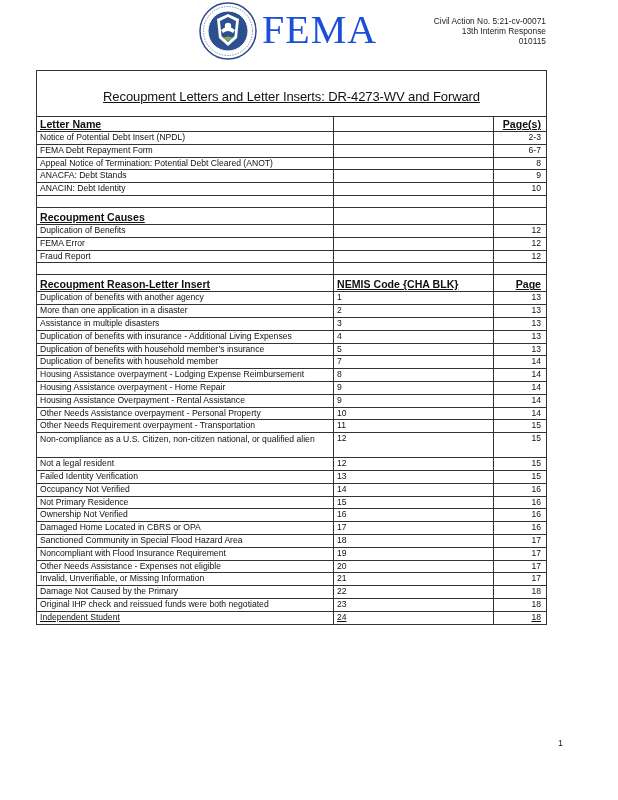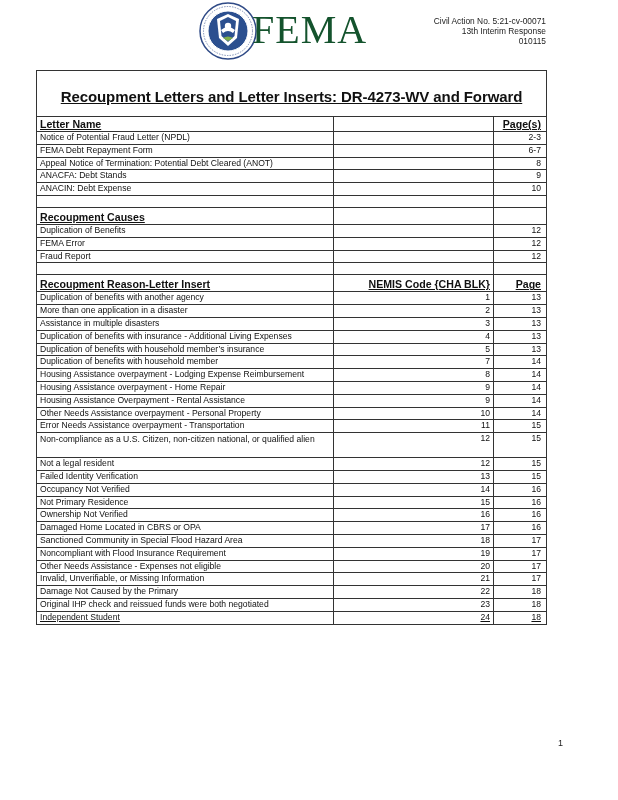--- a/index.html
+++ b/index.html
@@ -1,36 +1,36 @@
 <!DOCTYPE html>
 <html><head>
 <meta charset="utf-8">
 <style>
   html, body { margin: 0; padding: 0; background: #ffffff; }
   body { width: 618px; height: 800px; position: relative; overflow: hidden;
          font-family: "Liberation Sans", sans-serif; color: #111; }
 
   .seal { position: absolute; left: 199px; top: 2px; width: 58px; height: 58px; }
-  .fema-word { position: absolute; left: 252px; top: 10px; font-family: "Liberation Serif", serif;
-               font-size: 40px; color: #14532d; letter-spacing: 1px; line-height: 40px; }
+  .fema-word { position: absolute; left: 262px; top: 10px; font-family: "Liberation Serif", serif;
+               font-size: 40px; color: #1d4ed8; letter-spacing: 1px; line-height: 40px; }
   .case-info { position: absolute; right: 72px; top: 16px; text-align: right;
                font-size: 8.4px; line-height: 10px; color: #222; }
 
   .doc-table { position: absolute; left: 36px; top: 70px; width: 511px;
                border: 1.2px solid #333; box-sizing: border-box; }
   .title-row { height: 45px; display: flex; align-items: center; justify-content: center;
                border-bottom: 1.2px solid #333; }
-  .title { font-family: "Liberation Sans", sans-serif; font-size: 15px; font-weight: bold;
+  .title { font-family: "Liberation Sans", sans-serif; font-size: 13px; font-weight: normal;
            text-decoration: underline; margin-top: 6px; letter-spacing: -0.1px; }
 
   table { border-collapse: collapse; width: 100%; table-layout: fixed; }
   td { border: 1px solid #333; font-size: 8.6px; line-height: 11.6px; padding: 0 3px;
        vertical-align: top; white-space: nowrap; overflow: hidden; }
   td.c1 { width: 290px; }
-  td.c2 { width: 153px; text-align: right; }
+  td.c2 { width: 153px; text-align: left; }
   td.c3 { text-align: right; padding-right: 5px; }
   tr.r { height: 12.8px; }
   tr.r2 { height: 25px; }
   tr.r2 td.c1 { white-space: normal; line-height: 12px; }
   tr.blank { height: 12px; }
   tr.hdr td { font-weight: bold; font-size: 10.6px; line-height: 14px; }
   tr.hdr td .u { text-decoration: underline; }
   tr.hdr.tall { height: 17px; }
   tr.hdr.tall td { vertical-align: bottom; }
   tr:first-child td { border-top: none; }
@@ -66,41 +66,41 @@
     <div class="title">Recoupment Letters and Letter Inserts: DR-4273-WV and Forward</div>
   </div>
   <table>
     <tbody id="tbody">
         <tr class="hdr">
           <td class="c1"><span class="u">Letter Name</span></td>
           <td class="c2"><span class="u"></span></td>
           <td class="c3"><span class="u">Page(s)</span></td>
         </tr>
         <tr class="r">
-          <td class="c1">Notice of Potential Fraud Letter (NPDL)</td>
+          <td class="c1">Notice of Potential Debt Insert (NPDL)</td>
           <td class="c2"></td>
           <td class="c3">2-3</td>
         </tr>
         <tr class="r">
           <td class="c1">FEMA Debt Repayment Form</td>
           <td class="c2"></td>
           <td class="c3">6-7</td>
         </tr>
         <tr class="r">
           <td class="c1">Appeal Notice of Termination: Potential Debt Cleared (ANOT)</td>
           <td class="c2"></td>
           <td class="c3">8</td>
         </tr>
         <tr class="r">
           <td class="c1">ANACFA: Debt Stands</td>
           <td class="c2"></td>
           <td class="c3">9</td>
         </tr>
         <tr class="r">
-          <td class="c1">ANACIN: Debt Expense</td>
+          <td class="c1">ANACIN: Debt Identity</td>
           <td class="c2"></td>
           <td class="c3">10</td>
         </tr>
         <tr class="blank">
           <td class="c1"></td>
           <td class="c2"></td>
           <td class="c3"></td>
         </tr>
         <tr class="hdr tall">
           <td class="c1"><span class="u">Recoupment Causes</span></td>
@@ -176,21 +176,21 @@
           <td class="c1">Housing Assistance Overpayment - Rental Assistance</td>
           <td class="c2">9</td>
           <td class="c3">14</td>
         </tr>
         <tr class="r">
           <td class="c1">Other Needs Assistance overpayment - Personal Property</td>
           <td class="c2">10</td>
           <td class="c3">14</td>
         </tr>
         <tr class="r">
-          <td class="c1">Error Needs Assistance overpayment - Transportation</td>
+          <td class="c1">Other Needs Requirement overpayment - Transportation</td>
           <td class="c2">11</td>
           <td class="c3">15</td>
         </tr>
         <tr class="r2">
           <td class="c1">Non-compliance as a U.S. Citizen, non-citizen national, or qualified alien</td>
           <td class="c2">12</td>
           <td class="c3">15</td>
         </tr>
         <tr class="r">
           <td class="c1">Not a legal resident</td>

